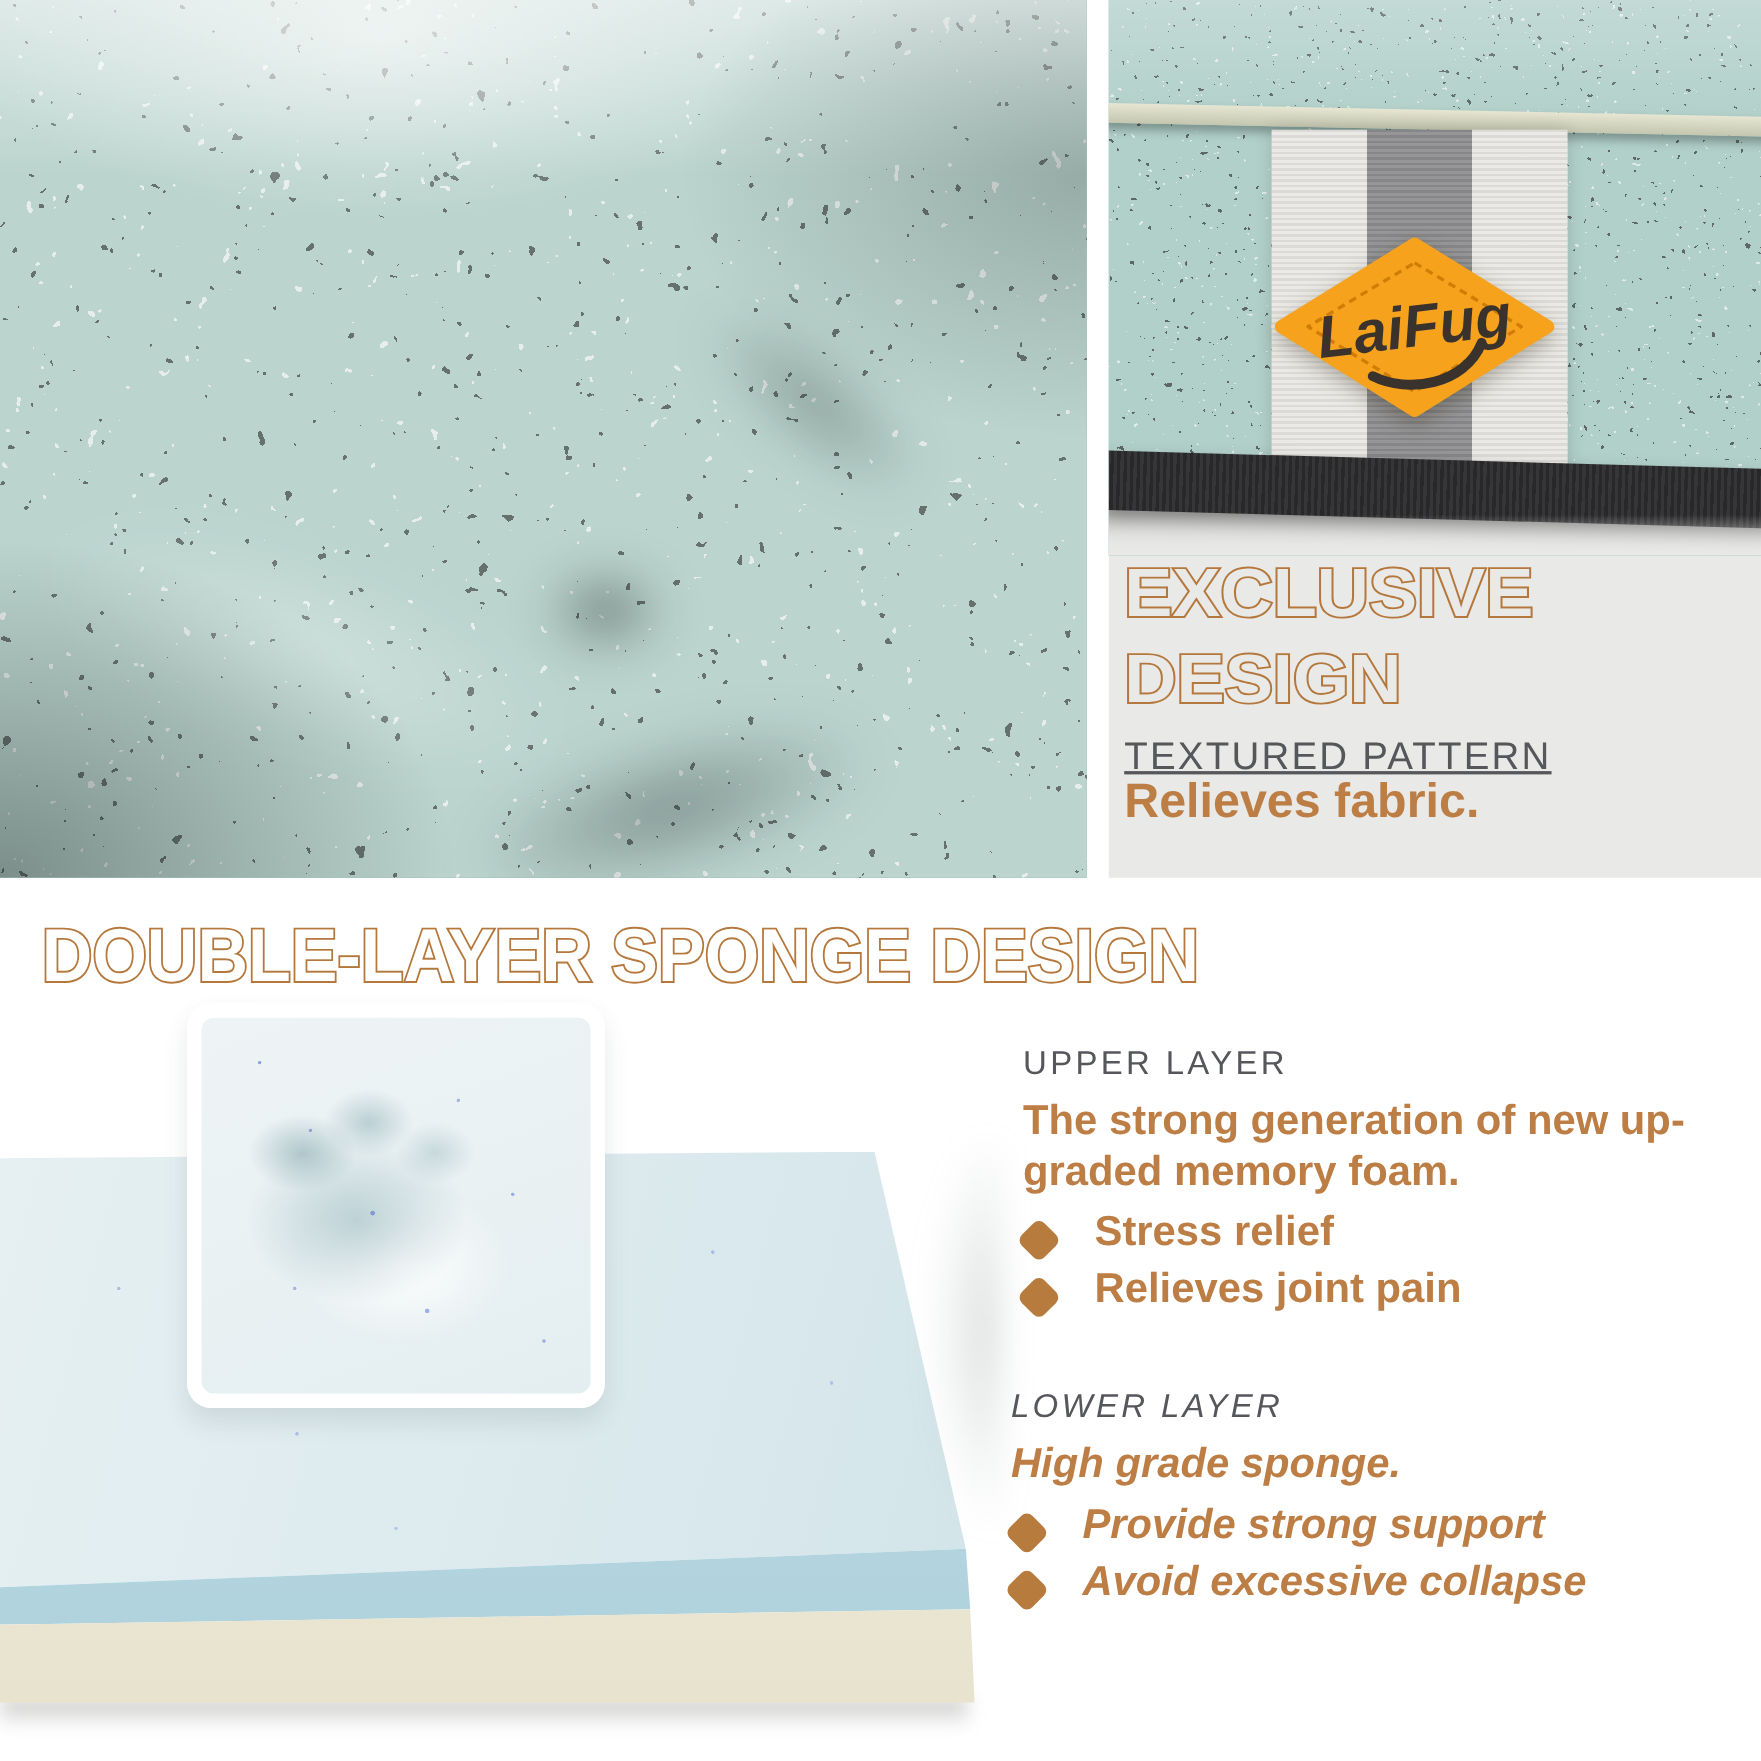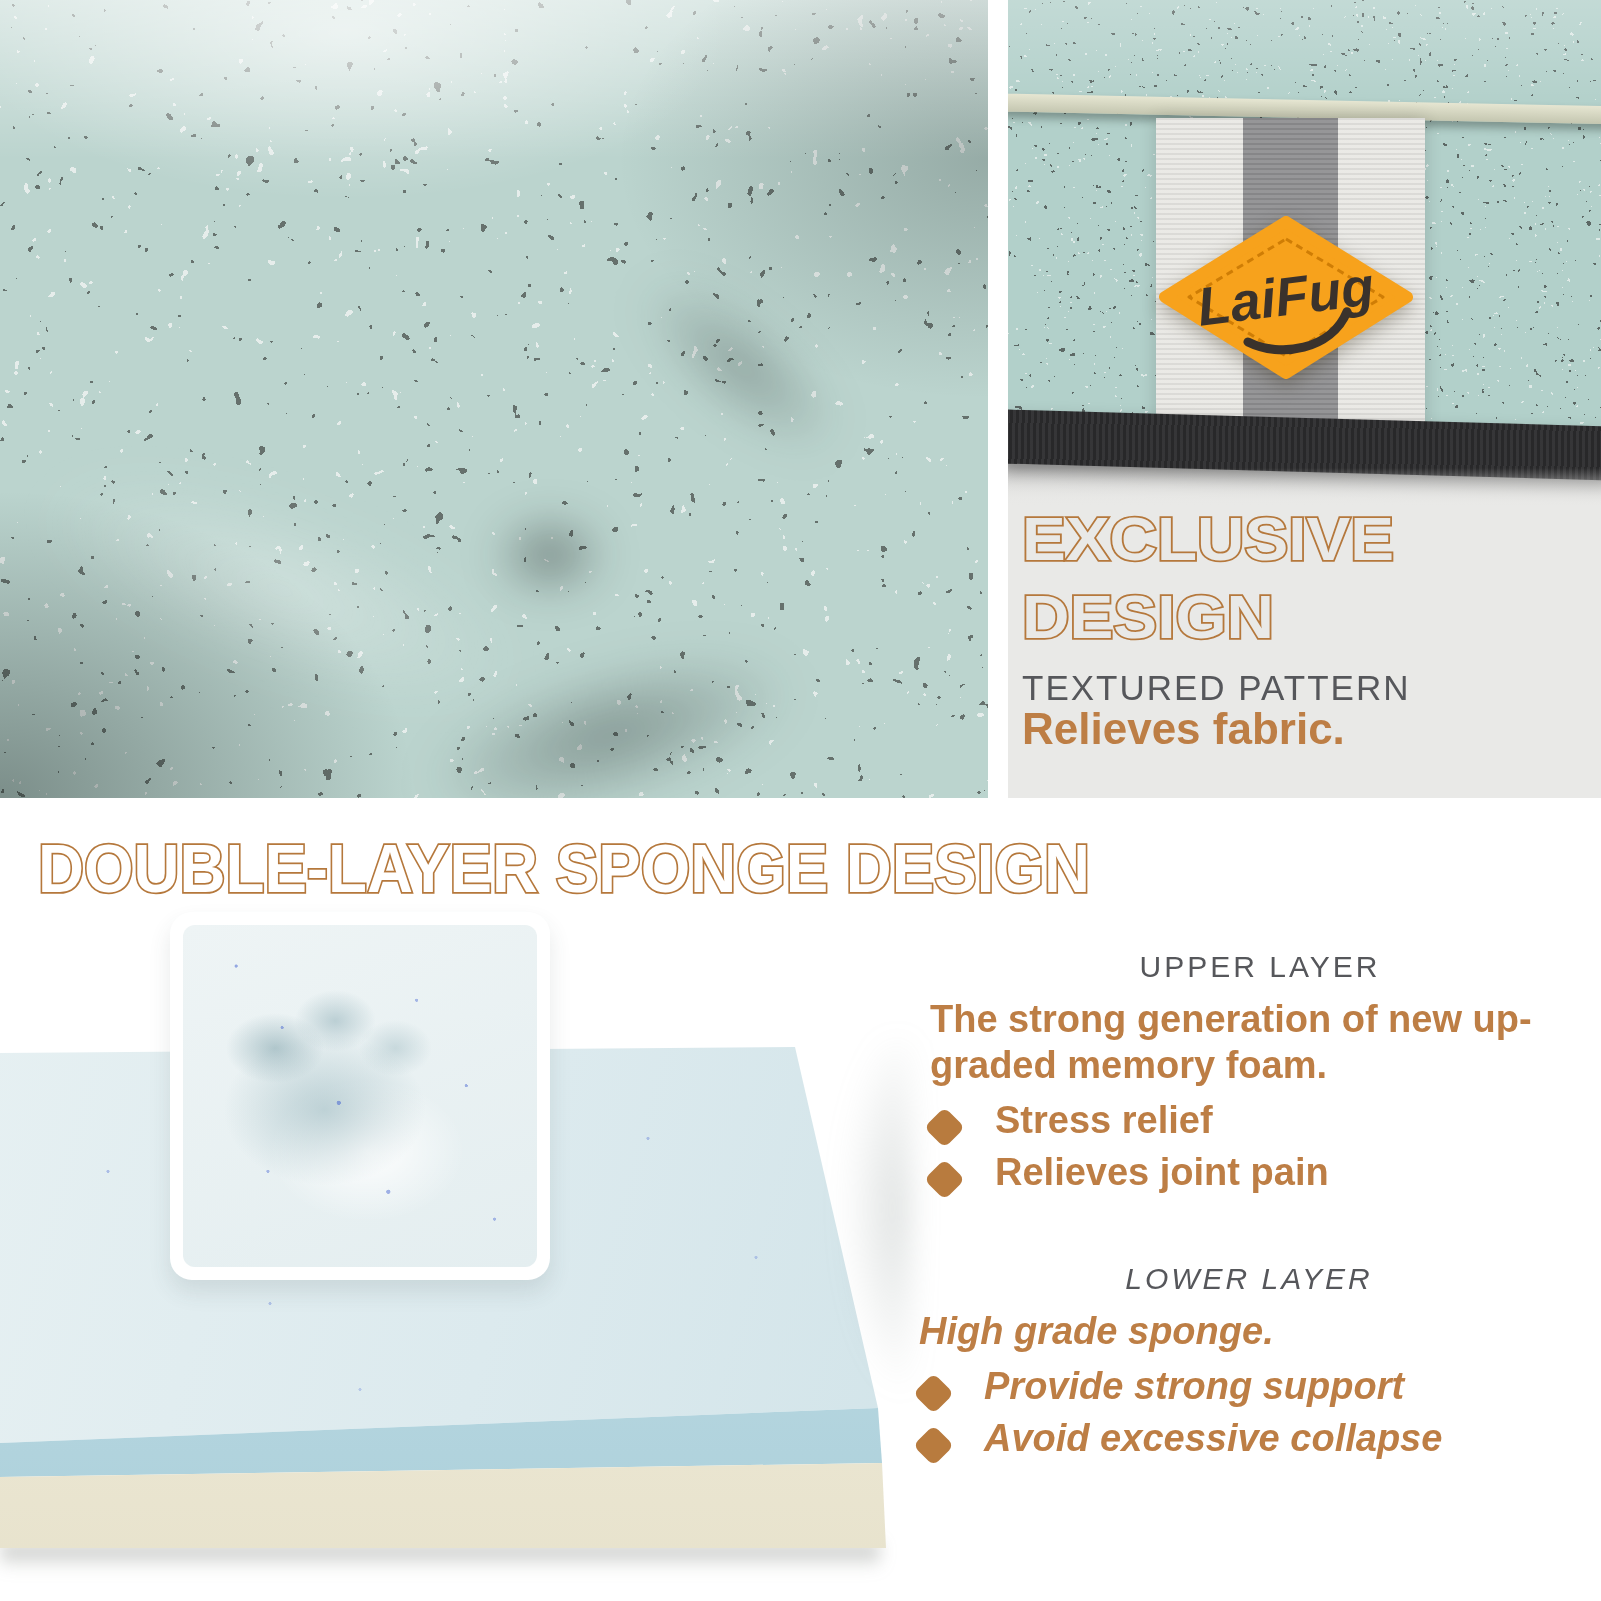--- a/index.html
+++ b/index.html
@@ -35,21 +35,21 @@
   #bed-base{left:-8px;top:418px;width:615px;height:54px;background:
       repeating-linear-gradient(90deg,rgba(255,255,255,.05) 0 3px,rgba(0,0,0,.08) 3px 6px),#2b2b2d;
     transform:rotate(1.6deg);box-shadow:0 10px 18px rgba(0,0,0,.35);}
   #bed-floor{left:0;top:440px;width:593px;height:65px;
     background:linear-gradient(180deg,#bdbdbd,#e9e9e7);}
   #bed-fade{left:0;top:468px;width:593px;height:40px;
     background:linear-gradient(180deg,rgba(233,233,231,0),#e9e9e7);}
 
   
   #exclusive-heading{left:8px;top:492px;}
-  #textured-label{left:14px;top:668px;font-size:35px;letter-spacing:2px;color:#56575b;}
+  #textured-label{left:14px;top:668px;font-size:35px;letter-spacing:2px;color:#56575b;text-decoration:underline;}
   #chenille-text{left:14px;top:704px;font-size:44px;font-weight:bold;color:#bd7e45;}
 
   
   #sponge-heading{left:30px;top:820px;}
   svg text.outline{font-family:"Liberation Sans",sans-serif;font-weight:bold;
     fill:#ffffff;stroke:#b5783c;stroke-width:3.5px;paint-order:stroke fill;}
   svg text.outline-gray{fill:#e9e9e7;}
 
   
   #foam-photo{left:0;top:940px;width:900px;height:661px;}
@@ -88,21 +88,21 @@
       radial-gradient(3px 3px at 24% 72%,rgba(60,92,208,.4) 45%,transparent 60%),
       radial-gradient(3px 3px at 88% 86%,rgba(60,92,208,.4) 45%,transparent 60%),
       radial-gradient(70px 50px at 26% 36%,rgba(138,170,178,.60),transparent 70%),
       radial-gradient(58px 44px at 43% 28%,rgba(148,178,186,.55),transparent 70%),
       radial-gradient(52px 40px at 60% 36%,rgba(158,186,193,.45),transparent 70%),
       radial-gradient(140px 105px at 40% 54%,rgba(150,181,188,.55),transparent 72%),
       radial-gradient(130px 95px at 52% 66%,rgba(255,255,255,.95),transparent 75%),
       linear-gradient(160deg,#eef4f5,#e4eef0);}
 
   
-  .layer-label{font-size:30px;letter-spacing:3px;color:#56575b;text-align:center;}
+  .layer-label{font-size:30px;letter-spacing:3px;color:#56575b;}
   .layer-desc{margin-top:12px;font-size:38px;line-height:46px;font-weight:bold;color:#bd7e45;}
   .bullets{margin-top:24px;}
   .bullet-row{display:flex;align-items:flex-end;gap:36px;height:30px;margin-bottom:22px;}
   .diamond{width:29px;height:29px;border-radius:7px;background:#b87b3e;
     transform:rotate(45deg);flex:0 0 auto;}
   .bullet-text{font-size:38px;font-weight:bold;color:#bd7e45;white-space:nowrap;}
   #upper-block{left:930px;top:950px;width:660px;}
   #lower-block{left:919px;top:1262px;width:660px;font-style:italic;}
 </style>
 </head>

